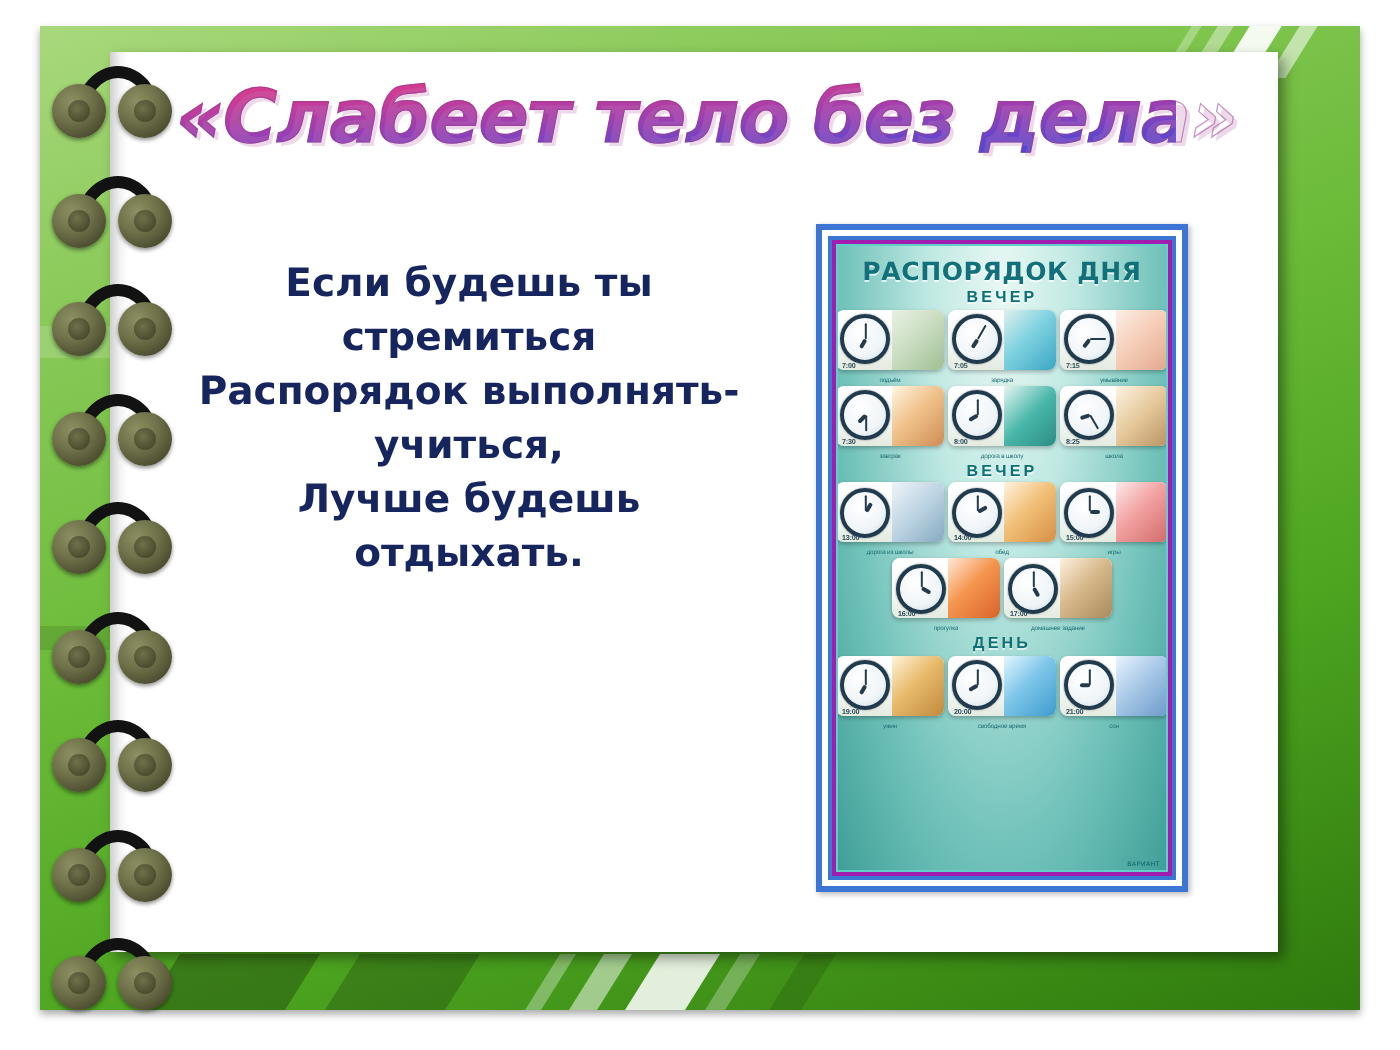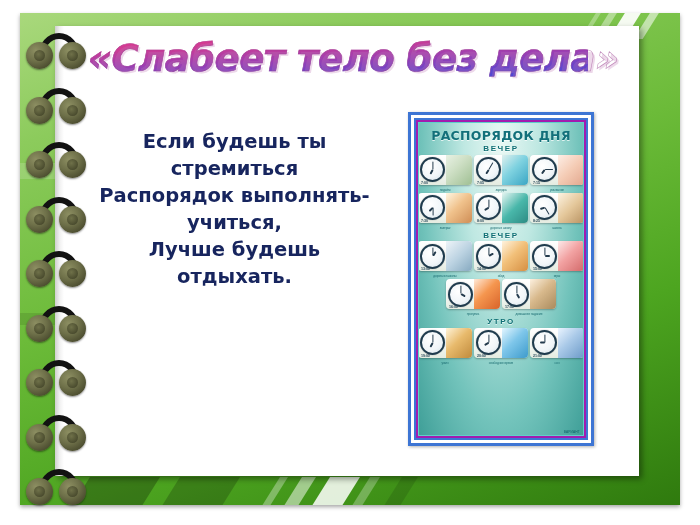--- a/index.html
+++ b/index.html
@@ -311,21 +311,21 @@
                   <div class="pclock">
                     <i class="ph" style="transform:rotate(60deg)"></i>
                     <i class="pm" style="transform:rotate(-90deg)"></i>
                   </div>
                   <div class="pic" style="background:linear-gradient(135deg,#fdf1e0,#d8b98c 45%,#a98a5d)"></div>
                   <div class="ptime">17:00</div>
                 </div>
                 <div class="plabel">домашнее задание</div>
               </div>
             </div>
-            <div class="sec-label">УТРО</div>
+            <div class="sec-label">ДЕНЬ</div>
             <div class="prow">
               <div class="pcell">
                 <div class="pcard">
                   <div class="pclock">
                     <i class="ph" style="transform:rotate(120deg)"></i>
                     <i class="pm" style="transform:rotate(-90deg)"></i>
                   </div>
                   <div class="pic" style="background:linear-gradient(135deg,#fff4da,#e8ba6c 45%,#c08a3c)"></div>
                   <div class="ptime">19:00</div>
                 </div>

